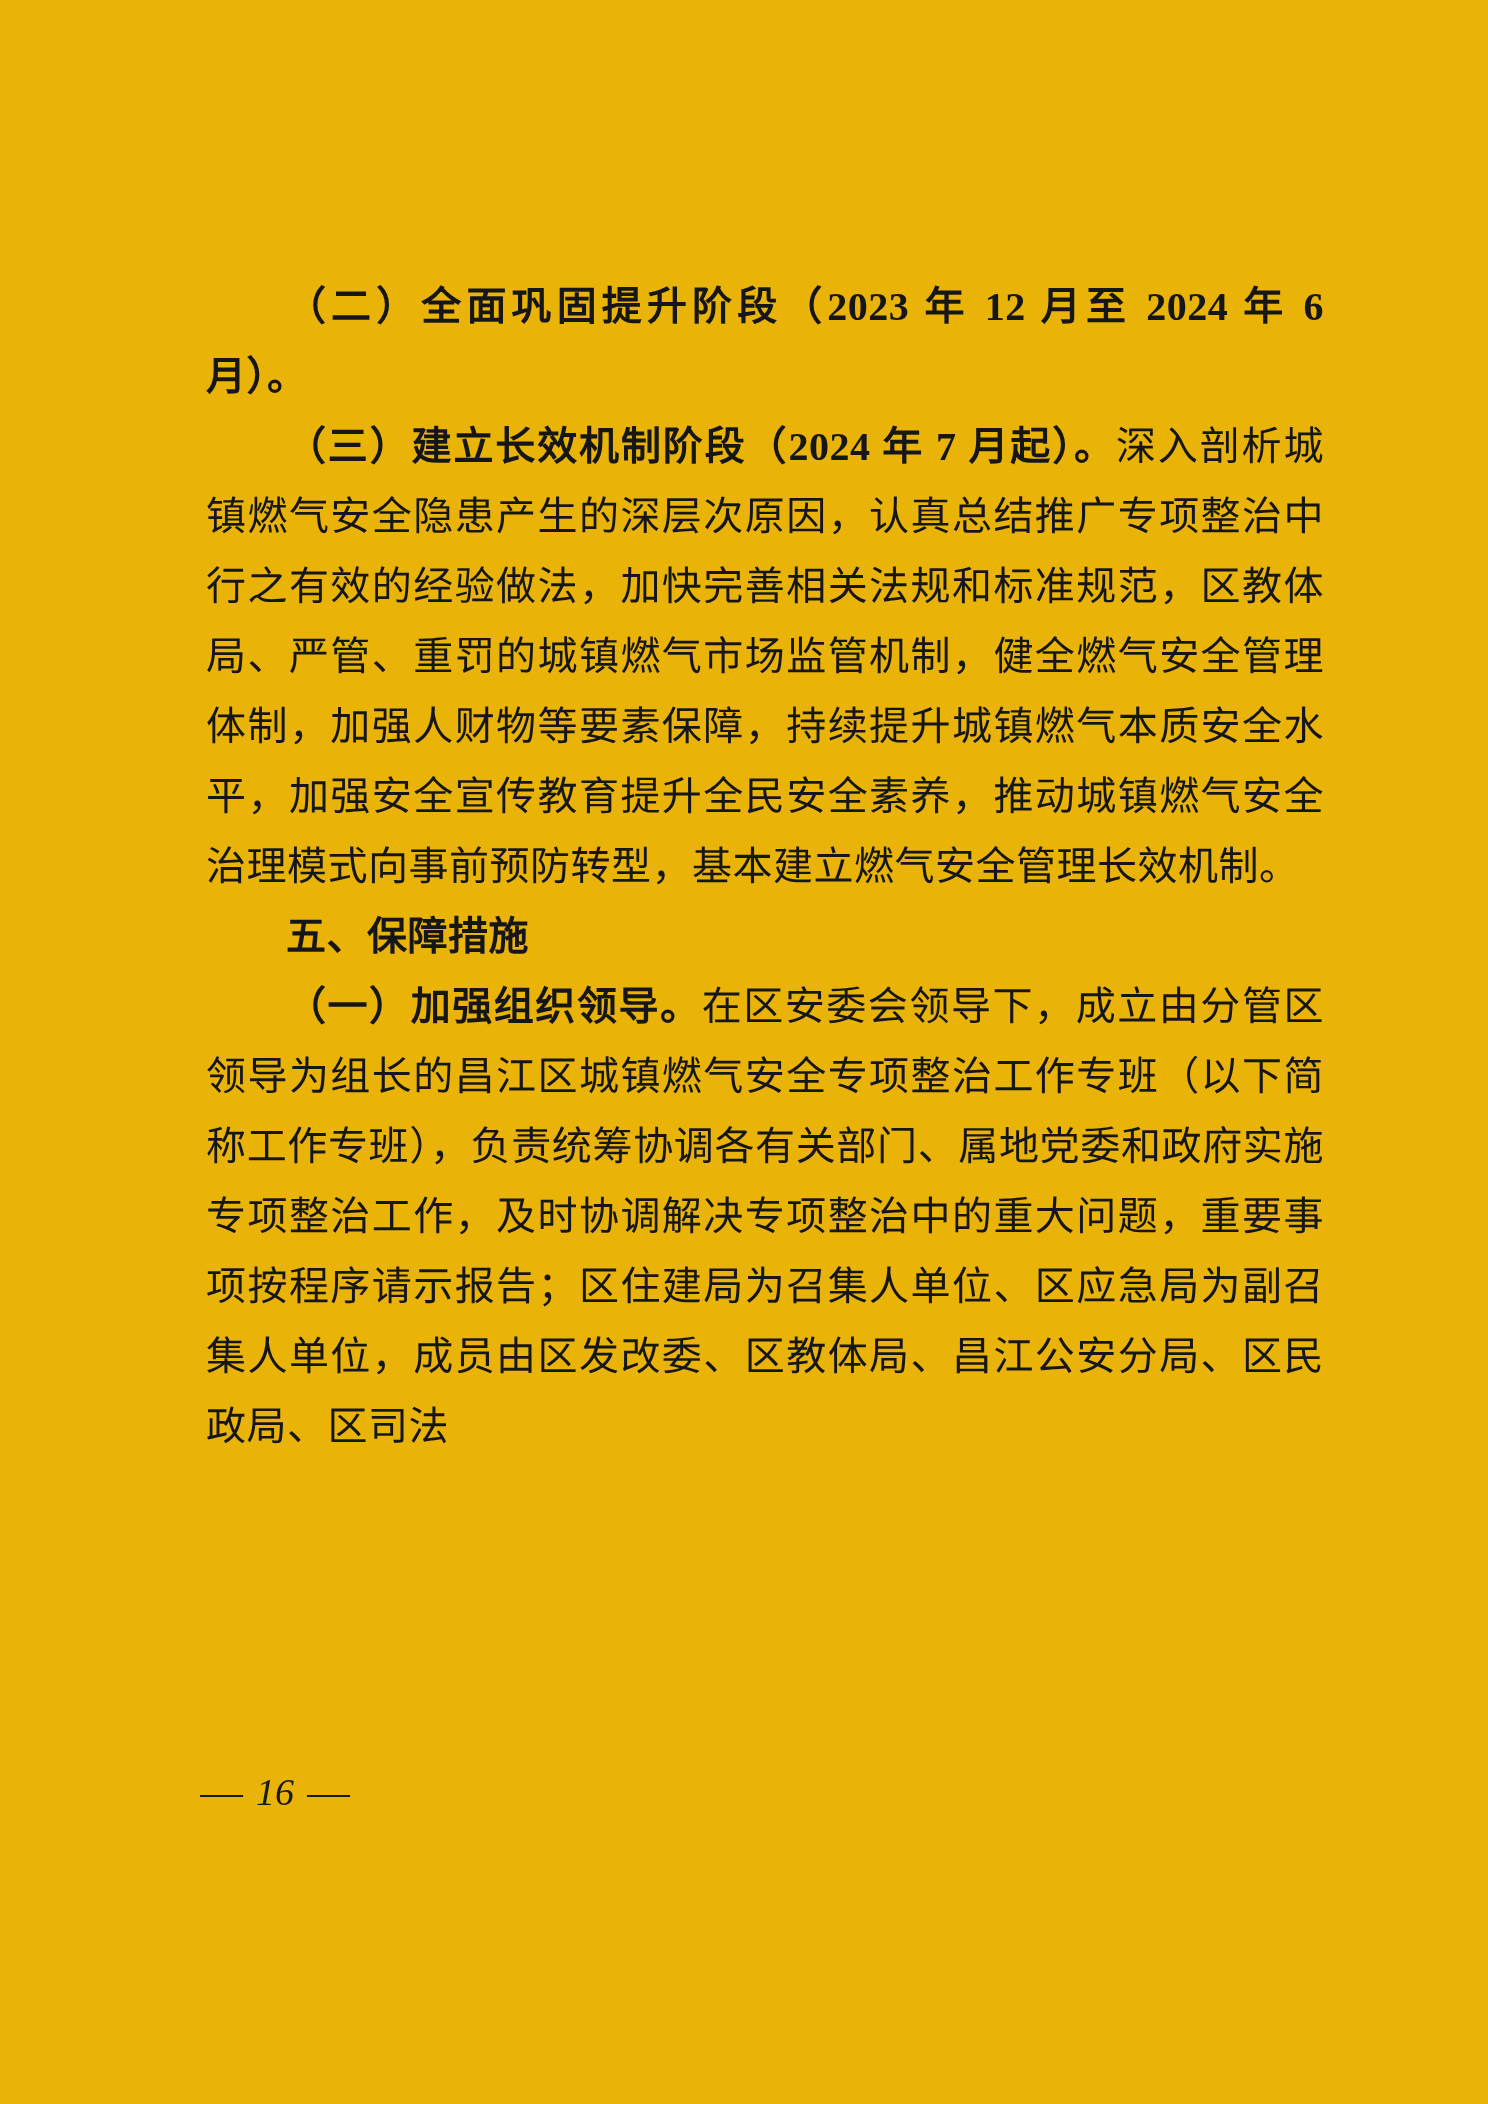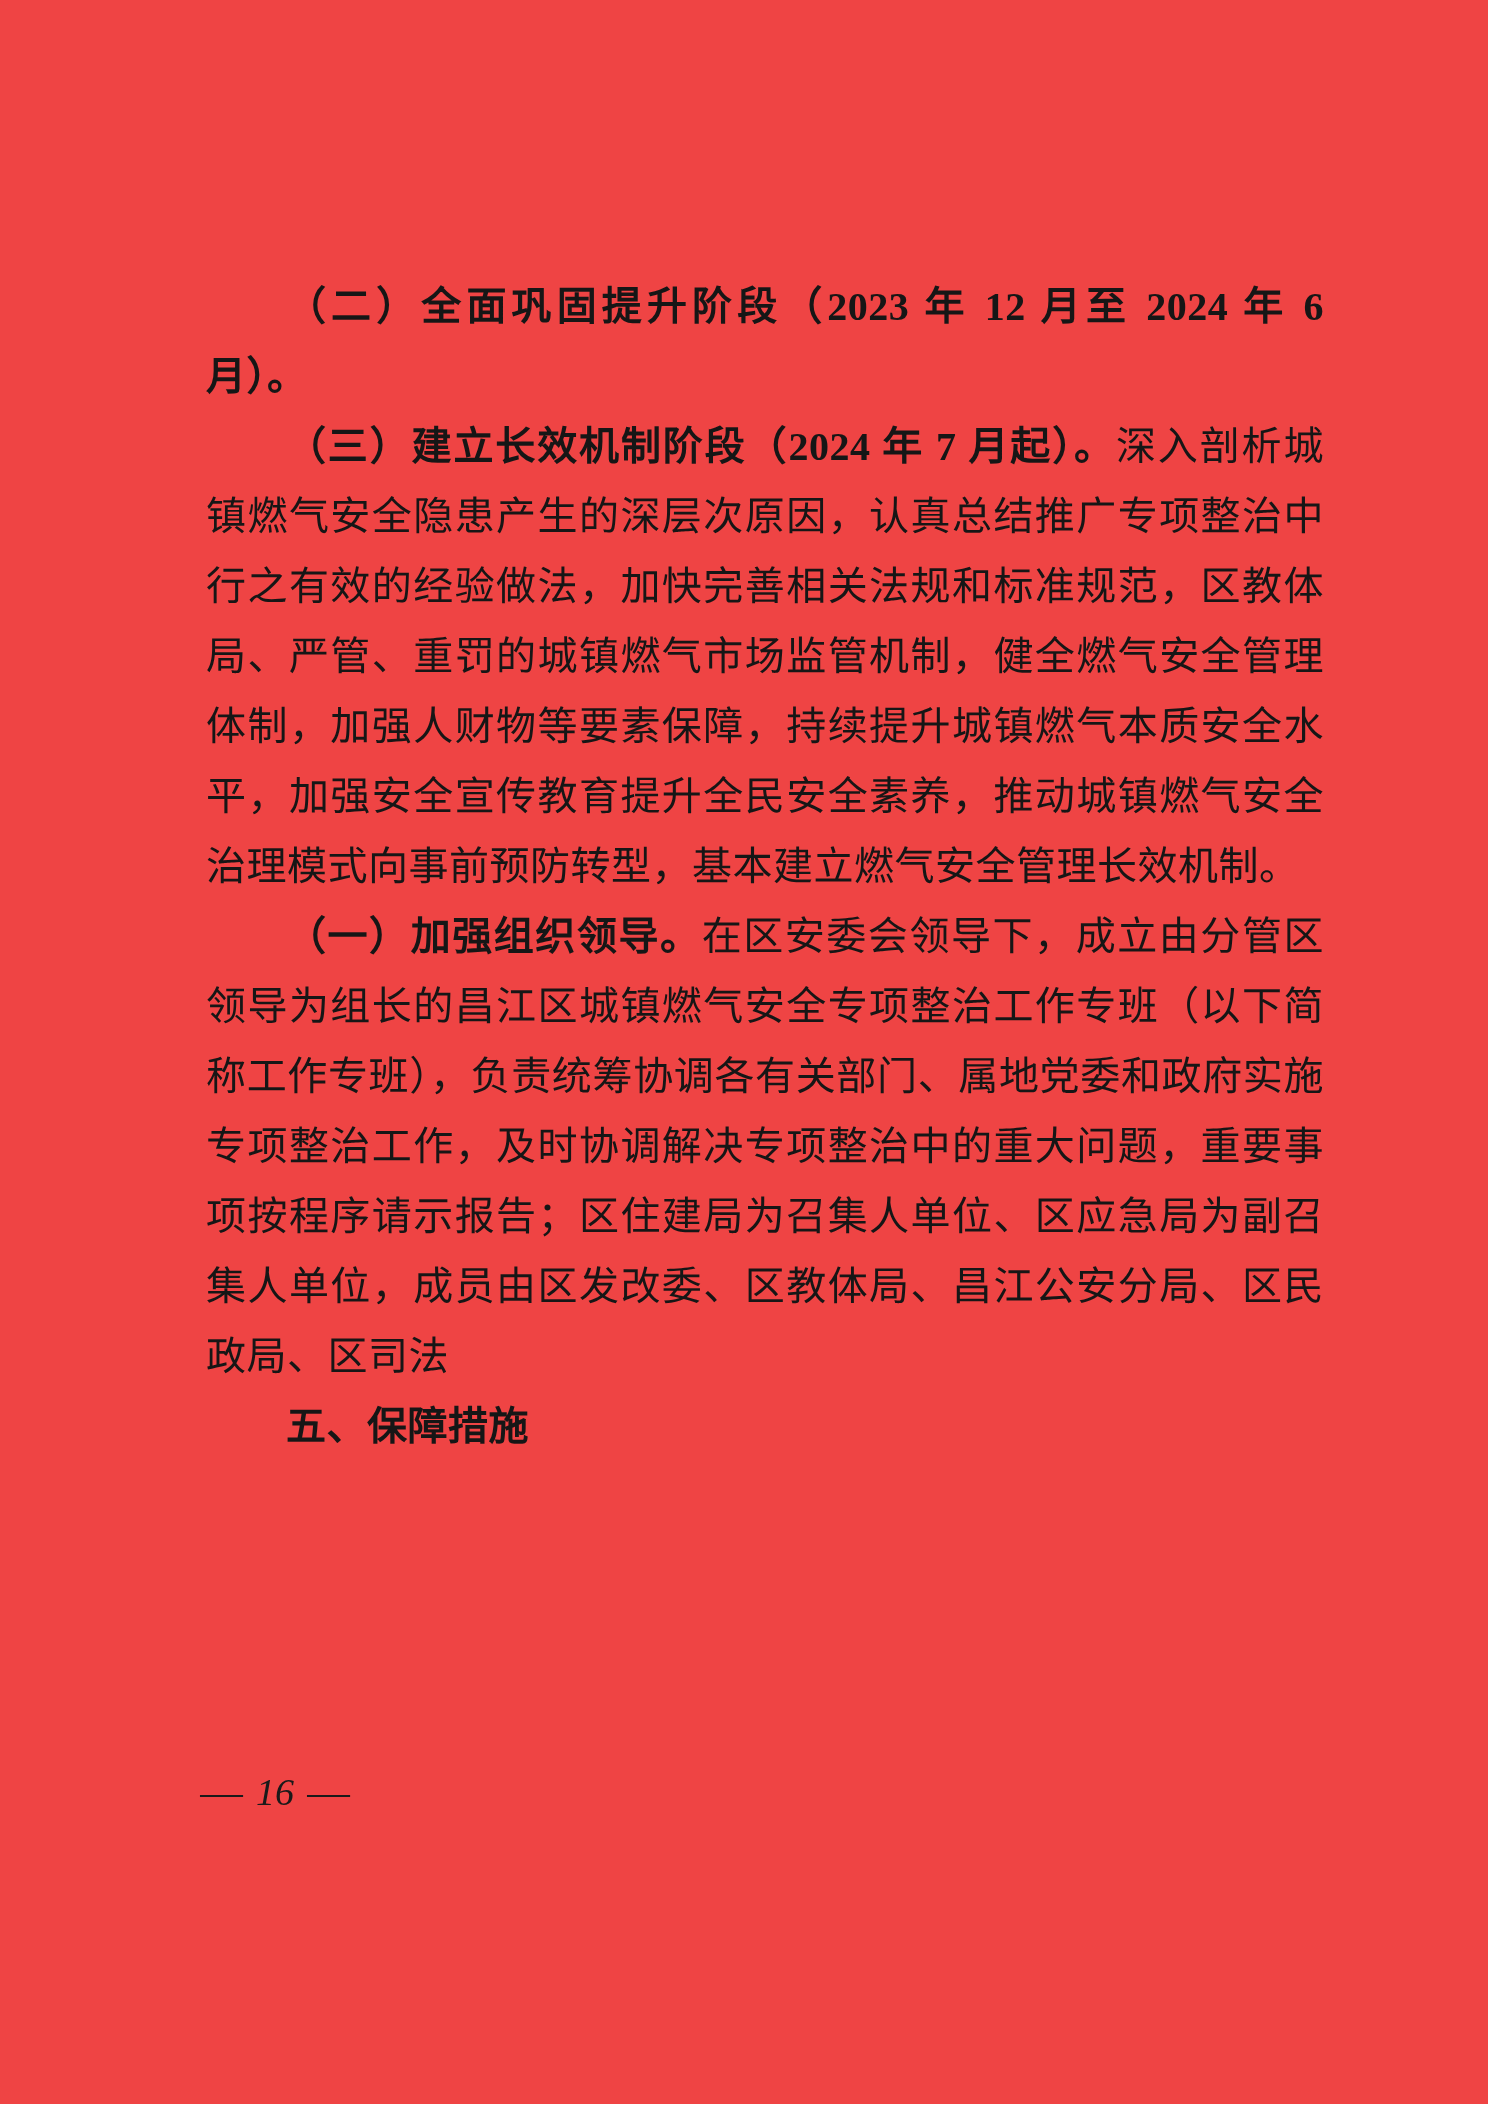--- a/index.html
+++ b/index.html
@@ -6,21 +6,21 @@
   html, body {
     margin: 0;
     padding: 0;
     background: #e8e8e8;
   }
   .page {
     position: relative;
     width: 1488px;
     height: 2104px;
     margin: 0 auto;
-    background: #ef4444;
+    background: #eab308;
     color: #161616;
     font-family: "Liberation Serif", "DejaVu Serif", serif;
     overflow: hidden;
   }
   .content {
     position: absolute;
     left: 206px;
     top: 272px;
     width: 1118px;
     font-size: 40px;
@@ -63,23 +63,23 @@
 
 <div class="page">
 
   <main class="content">
 
     <p class="para"><span class="bold-run">（二）全面巩固提升阶段（2023 年 12 月至 2024 年 6 月）。</span></p>
 
 
     <p class="para"><span class="bold-run">（三）建立长效机制阶段（2024 年 7 月起）。</span><span>深入剖析城镇燃气安全隐患产生的深层次原因，认真总结推广专项整治中行之有效的经验做法，加快完善相关法规和标准规范，区教体局、严管、重罚的城镇燃气市场监管机制，健全燃气安全管理体制，加强人财物等要素保障，持续提升城镇燃气本质安全水平，加强安全宣传教育提升全民安全素养，推动城镇燃气安全治理模式向事前预防转型，基本建立燃气安全管理长效机制。</span></p>
 
+    <p class="para"><span class="bold-run">五、保障措施</span></p>
+
     <p class="para"><span class="bold-run">（一）加强组织领导。</span><span>在区安委会领导下，成立由分管区领导为组长的昌江区城镇燃气安全专项整治工作专班（以下简称工作专班），负责统筹协调各有关部门、属地党委和政府实施专项整治工作，及时协调解决专项整治中的重大问题，重要事项按程序请示报告；区住建局为召集人单位、区应急局为副召集人单位，成员由区发改委、区教体局、昌江公安分局、区民政局、区司法</span></p>
-
-    <p class="para"><span class="bold-run">五、保障措施</span></p>
 
   </main>
 
   <footer class="footer">
     <span class="dash">—</span>
     <span class="num">16</span>
     <span class="dash">—</span>
   </footer>
 
 </div>

